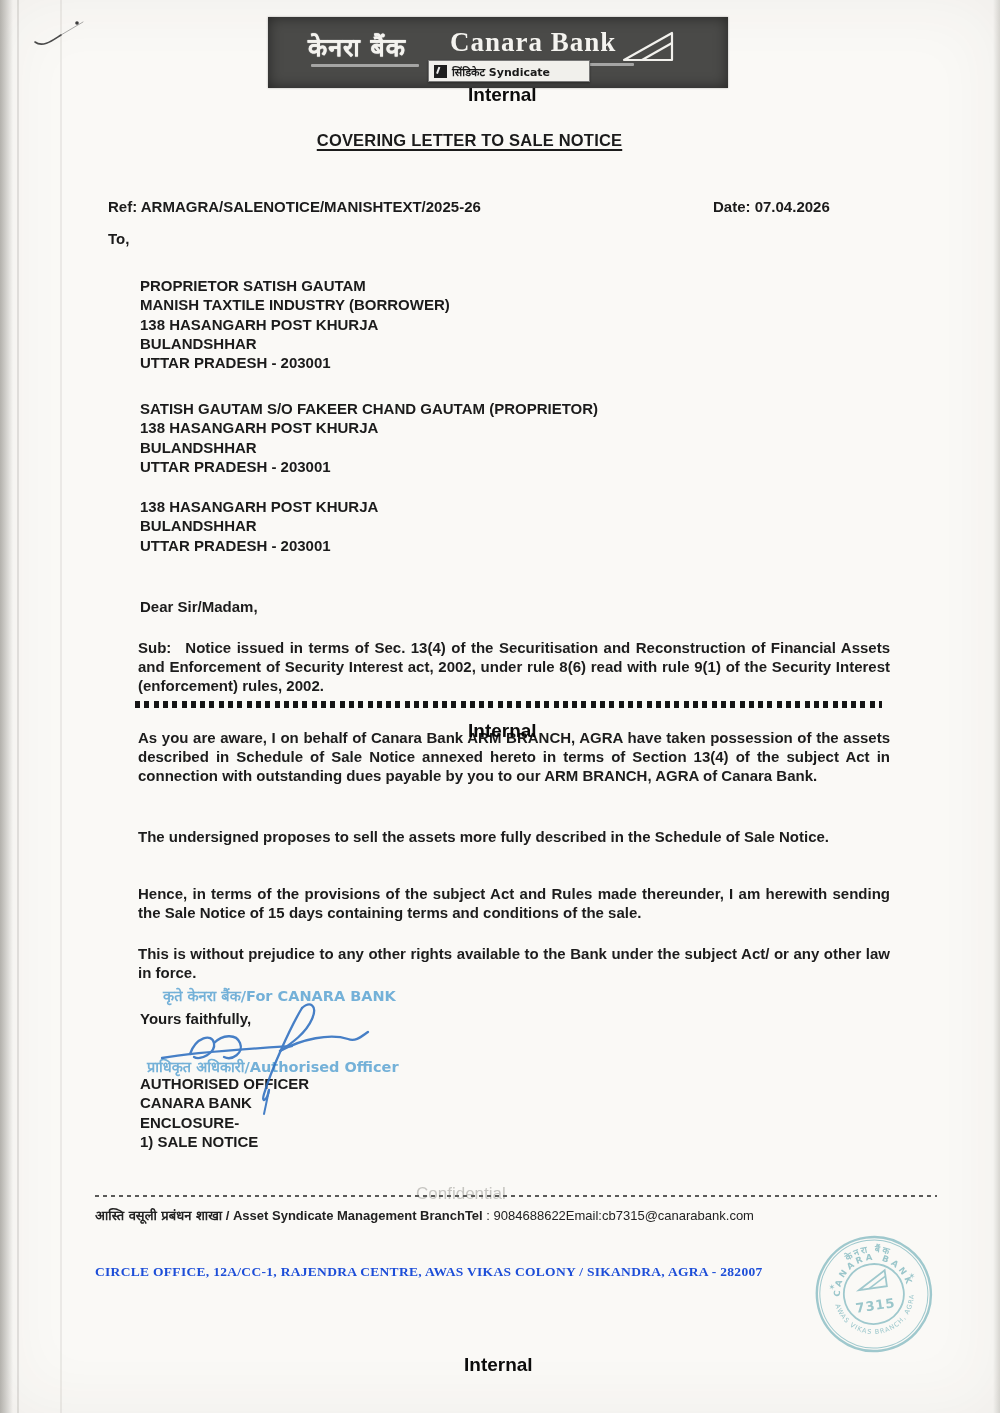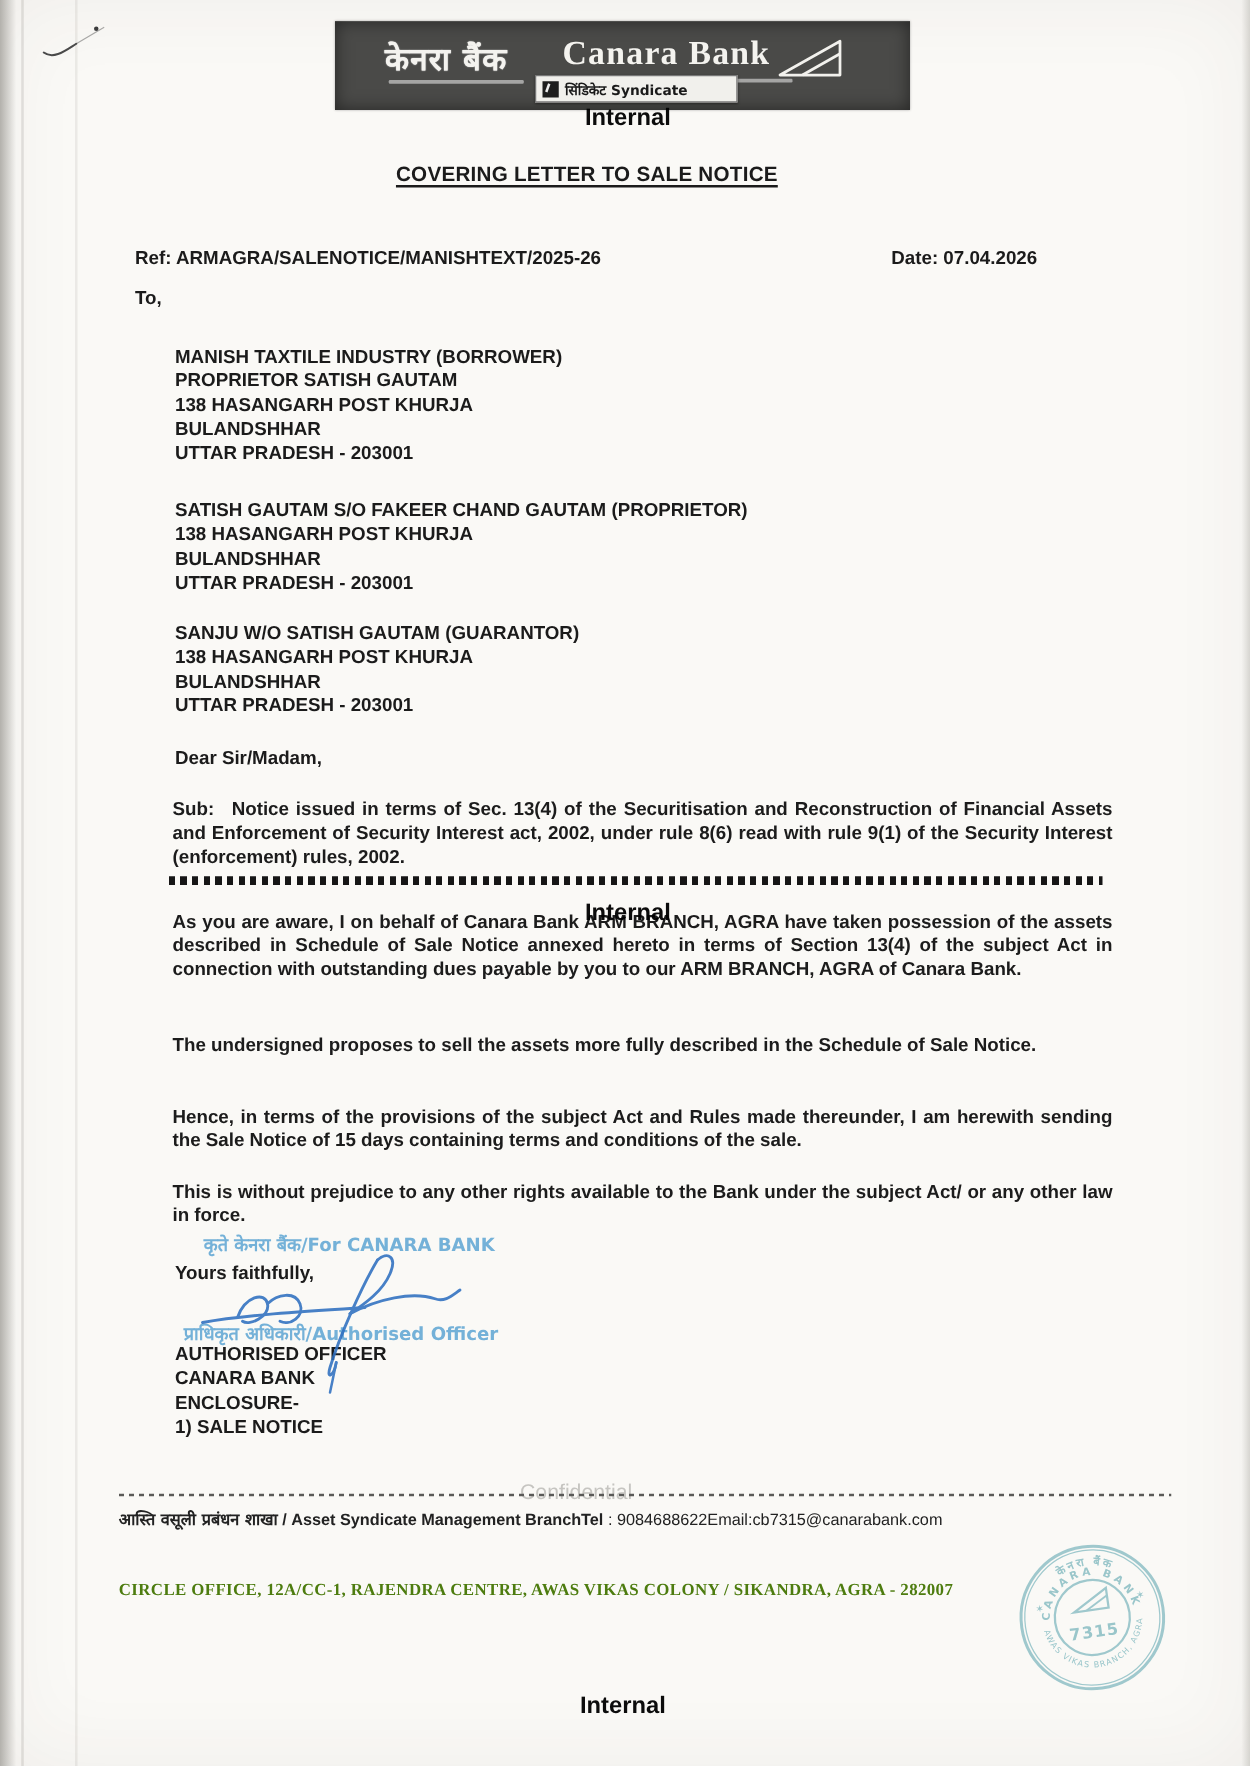--- a/index.html
+++ b/index.html
@@ -30,21 +30,21 @@
   
   .title-wrap{left:0;top:131px;width:939px;text-align:center;}
   .title{display:inline-block;font-size:16.5px;font-weight:700;letter-spacing:.2px;text-decoration:underline;text-underline-offset:3px;text-decoration-thickness:1.5px;}
   .b15{font-size:15px;font-weight:700;line-height:19.3px;}
   .para{font-size:15px;font-weight:700;line-height:19.2px;text-align:justify;text-align-last:left;color:#1c1c1c;}
   .stampline{color:#74b1d8;font-size:14.5px;font-weight:700;white-space:nowrap;z-index:4;}
   
   .sq-sep{left:135px;top:701px;width:747px;height:7px;background:repeating-linear-gradient(90deg,#161616 0 5px,transparent 5px 9.3px);}
   .dash-sep{left:95px;top:1195px;width:842px;height:2px;background:repeating-linear-gradient(90deg,#5a5a58 0 4px,transparent 4px 8px);z-index:2;}
   .footer-line{font-size:13px;color:#222;white-space:nowrap;}
-  .footer-serif{font-family:"Liberation Serif",serif;font-weight:600;font-size:13.5px;letter-spacing:.3px;color:#4d7c0f;}
+  .footer-serif{font-family:"Liberation Serif",serif;font-weight:600;font-size:13.5px;letter-spacing:.3px;color:#1d4ed8;}
   svg{display:block;}
 </style>
 </head>
 <body>
 
 <div id="page">
 
   <div class="abs edge-left"></div>
   <div class="abs edge-right"></div>
   <div class="abs scanline" style="left:17px;width:2px;"></div>
@@ -81,36 +81,35 @@
   <div class="abs title-wrap">
     <span class="title">COVERING LETTER TO SALE NOTICE</span>
   </div>
 
   <span class="abs b15" style="left:108px;top:197px;">Ref: ARMAGRA/SALENOTICE/MANISHTEXT/2025-26</span>
   <span class="abs b15" style="left:713px;top:197px;">Date: 07.04.2026</span>
 
   <span class="abs b15" style="left:108px;top:229px;">To,</span>
 
   <div class="abs" style="left:140px;top:276px;">
+    <div class="b15">PROPRIETOR SATISH GAUTAM</div>
     <div class="b15">MANISH TAXTILE INDUSTRY (BORROWER)</div>
-    <div class="b15">PROPRIETOR SATISH GAUTAM</div>
     <div class="b15">138 HASANGARH POST KHURJA</div>
     <div class="b15">BULANDSHHAR</div>
     <div class="b15">UTTAR PRADESH - 203001</div>
   </div>
 
   <div class="abs" style="left:140px;top:399px;">
     <div class="b15">SATISH GAUTAM S/O FAKEER CHAND GAUTAM (PROPRIETOR)</div>
     <div class="b15">138 HASANGARH POST KHURJA</div>
     <div class="b15">BULANDSHHAR</div>
     <div class="b15">UTTAR PRADESH - 203001</div>
   </div>
 
   <div class="abs" style="left:140px;top:497px;">
-    <div class="b15">SANJU W/O SATISH GAUTAM (GUARANTOR)</div>
     <div class="b15">138 HASANGARH POST KHURJA</div>
     <div class="b15">BULANDSHHAR</div>
     <div class="b15">UTTAR PRADESH - 203001</div>
   </div>
 
   <span class="abs b15" style="left:140px;top:597px;">Dear Sir/Madam,</span>
 
   <div class="abs para" style="left:138px;top:638px;width:752px;">
     <span style="padding-right:14px;">Sub:</span><span>Notice issued in terms of Sec. 13(4) of the Securitisation and Reconstruction of Financial Assets and Enforcement of Security Interest act, 2002, under rule 8(6) read with rule 9(1) of the Security Interest (enforcement) rules, 2002.</span>
   </div>

